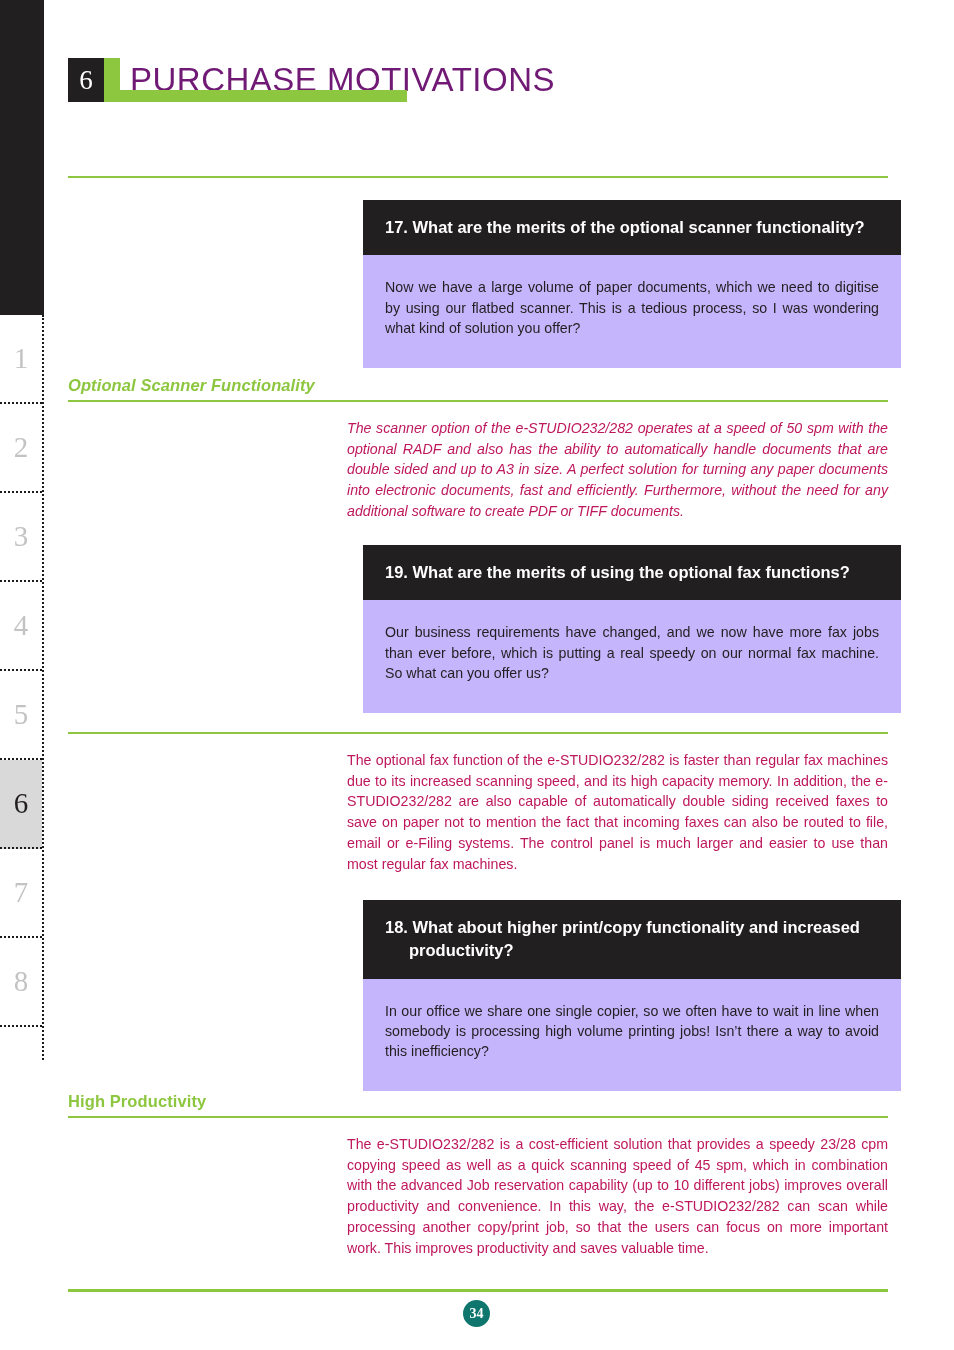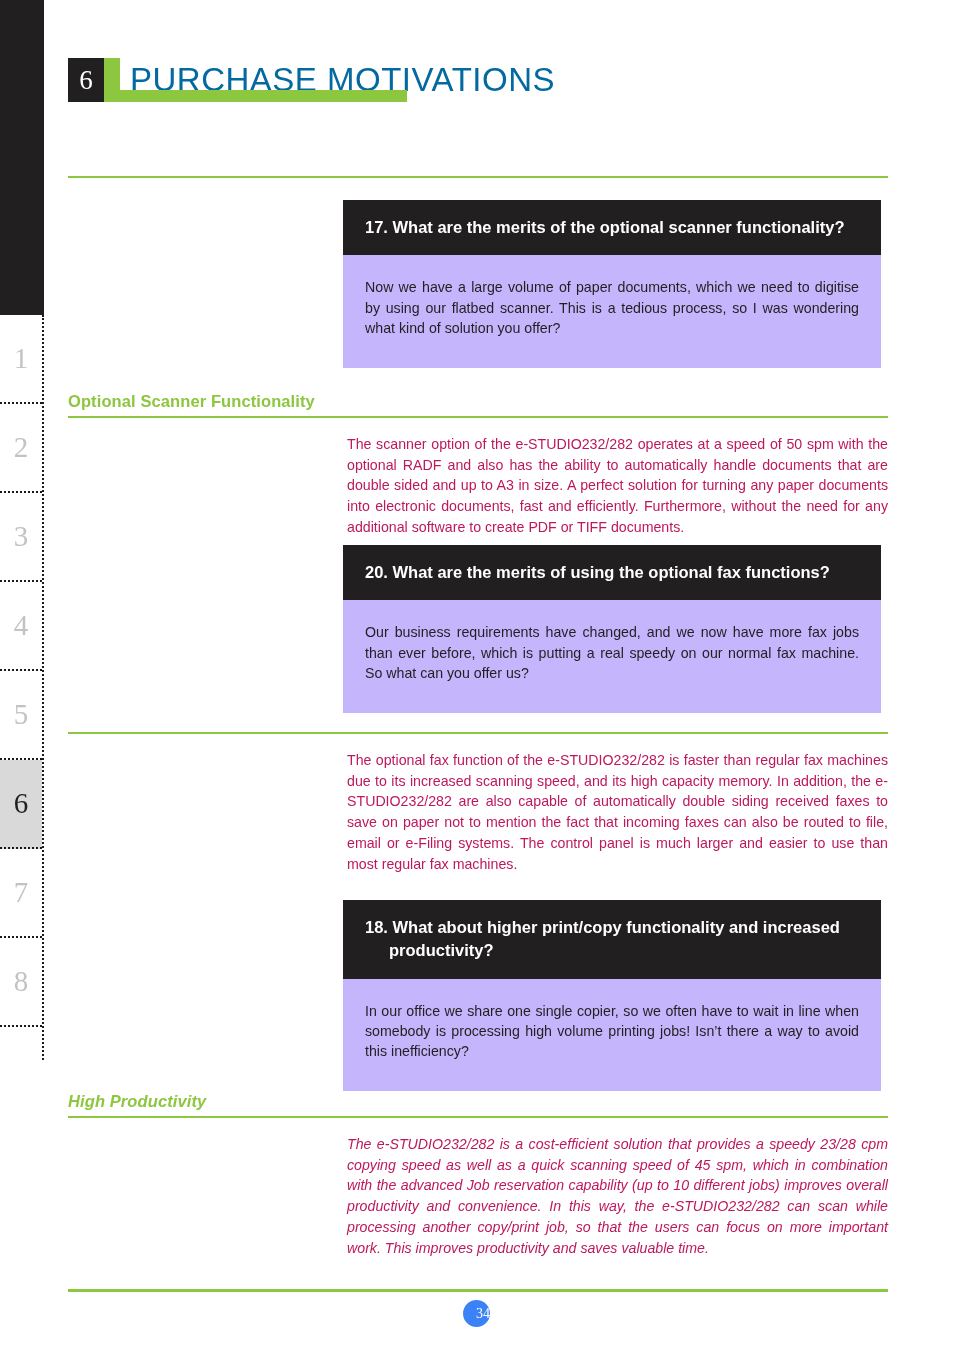--- a/index.html
+++ b/index.html
@@ -93,21 +93,21 @@
     top: 90px;
     width: 303px;
     height: 12px;
     background: #8dc63f;
   }
   .header-title {
     font-family: "Liberation Sans", sans-serif;
     font-weight: 300;
     font-size: 33px;
     letter-spacing: 0.5px;
-    color: #0369a1;
+    color: #701a75;
     line-height: 44px;
     padding-left: 4px;
     white-space: nowrap;
   }
 
   
   .content {
     position: absolute;
     left: 68px;
     top: 0;
@@ -127,21 +127,21 @@
     left: 0;
     top: 1289px;
     width: 820px;
     height: 3px;
     background: #8dc63f;
   }
 
   
   .qa-block {
     position: absolute;
-    left: 264px;
+    left: 284px;
     width: 538px;
     padding-left: 11px;
   }
   .q-header {
     background: #221f20;
     color: #ffffff;
     padding: 16px 22px 16px 22px;
     box-sizing: border-box;
   }
   .q-text {
@@ -193,28 +193,28 @@
   }
 
   
   .page-number {
     position: absolute;
     left: 463px;
     top: 1300px;
     width: 27px;
     height: 27px;
     border-radius: 50%;
-    background: #3b82f6;
+    background: #0f766e;
     color: #ffffff;
     font-family: "Liberation Serif", serif;
     font-size: 14px;
-    font-weight: normal;
+    font-weight: bold;
     display: flex;
     align-items: center;
-    justify-content: flex-end;
+    justify-content: center;
   }
 </style>
 </head>
 <body>
 
 <div class="spine-black"></div>
 
 <div class="tab-rail">
   <div class="tab-item">
       <span>1</span>
@@ -257,50 +257,50 @@
 
   <div class="qa-block" style="top:200px;">
     <div class="q-header">
       <p class="q-text">17. What are the merits of the optional scanner functionality?</p>
     </div>
     <div class="q-body">
       <p>Now we have a large volume of paper documents, which we need to digitise by using our flatbed scanner. This is a tedious process, so I was wondering what kind of solution you offer?</p>
     </div>
   </div>
 
-  <div class="section" style="top:392px;">
+  <div class="section" style="top:376px;font-style:italic;">
     <h2 class="section-title">Optional Scanner Functionality</h2>
     <div class="section-rule"></div>
     <p class="section-body">The scanner option of the e-STUDIO232/282 operates at a speed of 50 spm with the optional RADF and also has the ability to automatically handle documents that are double sided and up to A3 in size. A perfect solution for turning any paper documents into electronic documents, fast and efficiently. Furthermore, without the need for any additional software to create PDF or TIFF documents.</p>
   </div>
 
   <div class="qa-block" style="top:545px;">
     <div class="q-header">
-      <p class="q-text">20. What are the merits of using the optional fax functions?</p>
+      <p class="q-text">19. What are the merits of using the optional fax functions?</p>
     </div>
     <div class="q-body">
       <p>Our business requirements have changed, and we now have more fax jobs than ever before, which is putting a real speedy on our normal fax machine. So what can you offer us?</p>
     </div>
   </div>
 
   <div class="section" style="top:732px;">
     <div class="section-rule"></div>
     <p class="section-body">The optional fax function of the e-STUDIO232/282 is faster than regular fax machines due to its increased scanning speed, and its high capacity memory. In addition, the e-STUDIO232/282 are also capable of automatically double siding received faxes to save on paper not to mention the fact that incoming faxes can also be routed to file, email or e-Filing systems. The control panel is much larger and easier to use than most regular fax machines.</p>
   </div>
 
   <div class="qa-block" style="top:900px;">
     <div class="q-header">
       <p class="q-text">18. What about higher print/copy functionality and increased productivity?</p>
     </div>
     <div class="q-body">
       <p>In our office we share one single copier, so we often have to wait in line when somebody is processing high volume printing jobs! Isn’t there a way to avoid this inefficiency?</p>
     </div>
   </div>
 
-  <div class="section" style="top:1092px;font-style:italic;">
+  <div class="section" style="top:1092px;">
     <h2 class="section-title">High Productivity</h2>
     <div class="section-rule"></div>
     <p class="section-body">The e-STUDIO232/282 is a cost-efficient solution that provides a speedy 23/28 cpm copying speed as well as a quick scanning speed of 45 spm, which in combination with the advanced Job reservation capability (up to 10 different jobs) improves overall productivity and convenience. In this way, the e-STUDIO232/282 can scan while processing another copy/print job, so that the users can focus on more important work. This improves productivity and saves valuable time.</p>
   </div>
 
   <div class="rule-bottom"></div>
 </div>
 
 <div class="page-number">
   <span>34</span>

